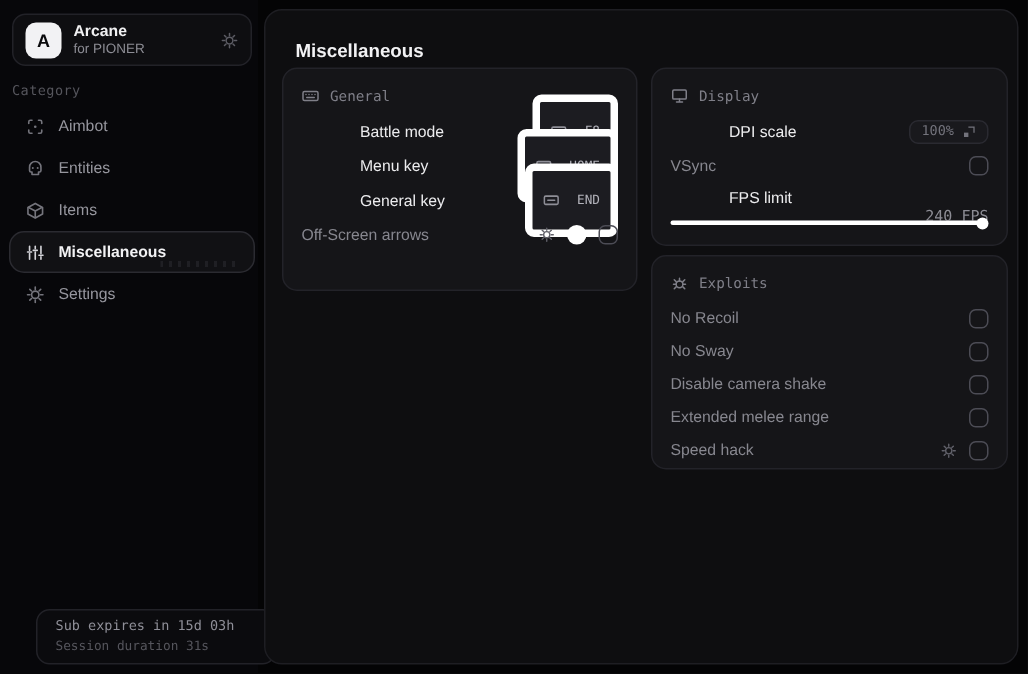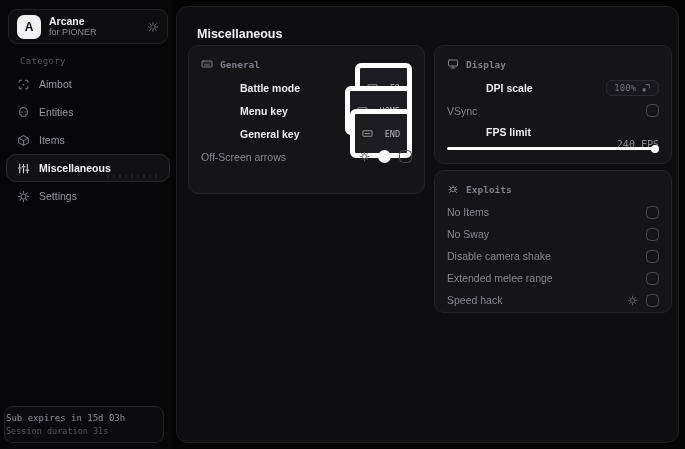--- a/index.html
+++ b/index.html
@@ -20,65 +20,65 @@
   }
   .logo{
     width:24px;height:24px;border-radius:7px;background:#f2f2f4;color:#0a0a0c;
     font-weight:bold;font-size:12px;display:flex;align-items:center;justify-content:center;flex:0 0 auto;
   }
   .app-meta{flex:1;line-height:1.15;}
   .app-name{font-size:10.5px;font-weight:bold;color:#f0f0f2;}
   .app-sub{font-size:9px;color:#8d8d95;}
   .app-gear{color:#5c5c64;cursor:pointer;}
 
-  .category{position:absolute;left:20px;top:56px;font-size:9px;color:#55555c;letter-spacing:.3px;}
+  .category{position:absolute;left:8px;top:56px;font-size:9px;color:#55555c;letter-spacing:.3px;}
 
   .nav{position:absolute;left:6px;top:70px;width:164px;}
   .nav-item{
     height:28px;display:flex;align-items:center;gap:9px;padding:0 10px;
     border:1px solid transparent;border-radius:10px;color:#96969e;font-size:10.5px;cursor:pointer;
     position:relative;box-sizing:border-box;
   }
   .nav-item .nicon{color:#74747c;}
   .nav-item.selected{border-color:#2b2b31;background:#111114;color:#f2f2f4;font-weight:bold;}
   .nav-item.selected .nicon{color:#d5d5da;}
   .nav-ticks{
     position:absolute;right:10px;bottom:3px;width:52px;height:4px;opacity:.5;
     background:repeating-linear-gradient(90deg,#2e2e34 0 2px,transparent 2px 6px);
   }
 
   .footer-card{
-    position:absolute;left:4px;top:406px;width:160px;height:37px;box-sizing:border-box;
+    position:absolute;left:24px;top:406px;width:160px;height:37px;box-sizing:border-box;
     border:1px solid #222228;border-radius:9px;background:#0b0b0e;
-    padding:5px 1px;line-height:1.45;
+    padding:5px 12px;line-height:1.45;
   }
   .foot1{font-size:9px;color:#8f8f98;}
   .foot2{font-size:8.5px;color:#55555c;}
 
   
   .panel{
     position:absolute;left:176px;top:6px;width:503px;height:437px;box-sizing:border-box;
     background:#0e0e10;border:1px solid #1e1e23;border-radius:12px;
   }
   .panel-title{position:absolute;left:20px;top:20px;font-size:12.5px;font-weight:bold;color:#f2f2f4;}
 
   .card{
     position:absolute;box-sizing:border-box;background:#151518;border:1px solid #232329;border-radius:10px;
     padding:9px 12px 6px 12px;
   }
   .card-general{left:11px;top:38px;width:237px;height:149px;}
   .card-display{left:257px;top:38px;width:238px;height:119px;}
   .card-exploits{left:257px;top:163px;width:238px;height:143px;}
 
-  .card-title{display:flex;align-items:center;gap:7px;color:#7f7f88;font-size:9.5px;height:18px;margin-bottom:3px;font-weight:bold;}
+  .card-title{display:flex;align-items:center;gap:7px;color:#7f7f88;font-size:9.5px;height:18px;margin-bottom:3px;}
   .card-title .cicon{color:#7f7f88;}
 
   .row{height:23px;display:flex;align-items:center;justify-content:space-between;}
   .row .lbl{font-size:10.5px;color:#87878f;}
-  .row .lbl.strong{color:#ececee;font-weight:bold;padding-left:39px;}
+  .row .lbl.strong{color:#ececee;font-weight:normal;padding-left:39px;}
   .ctrls{display:flex;align-items:center;gap:8px;}
 
   .keybadge{
     display:flex;align-items:center;gap:12px;background:#1c1c21;border:5px solid #ffffff;border-radius:6px;
     padding:14px 7px;color:#b3b3bb;font-size:8.5px;cursor:pointer;
   }
   .keybadge .kicon{color:#8e8e97;}
 
   .checkbox{width:13px;height:13px;border:1.5px solid #4c4c55;border-radius:4.5px;box-sizing:border-box;background:transparent;cursor:pointer;}
   .swatch{width:13px;height:13px;background:#fff;cursor:pointer;}
@@ -279,21 +279,21 @@
     <div class="card-title mono">
       <span class="cicon">
         <svg width="12" height="12" viewBox="0 0 24 24" fill="none" stroke="currentColor" stroke-width="2" stroke-linecap="round">
             <circle cx="12" cy="13" r="4.5"></circle>
             <path d="M12 8.5V5M7.5 9.5 5 7M16.5 9.5 19 7M7.5 13H4M20 13h-3.5M7.5 16.5 5 19M16.5 16.5 19 19"></path>
           </svg>
       </span>
       <span>Exploits</span>
     </div>
     <div class="row" style="height:22px">
-      <span class="lbl">No Items</span>
+      <span class="lbl">No Recoil</span>
       <span class="checkbox"></span>
     </div>
     <div class="row" style="height:22px">
       <span class="lbl">No Sway</span>
       <span class="checkbox"></span>
     </div>
     <div class="row" style="height:22px">
       <span class="lbl">Disable camera shake</span>
       <span class="checkbox"></span>
     </div>

